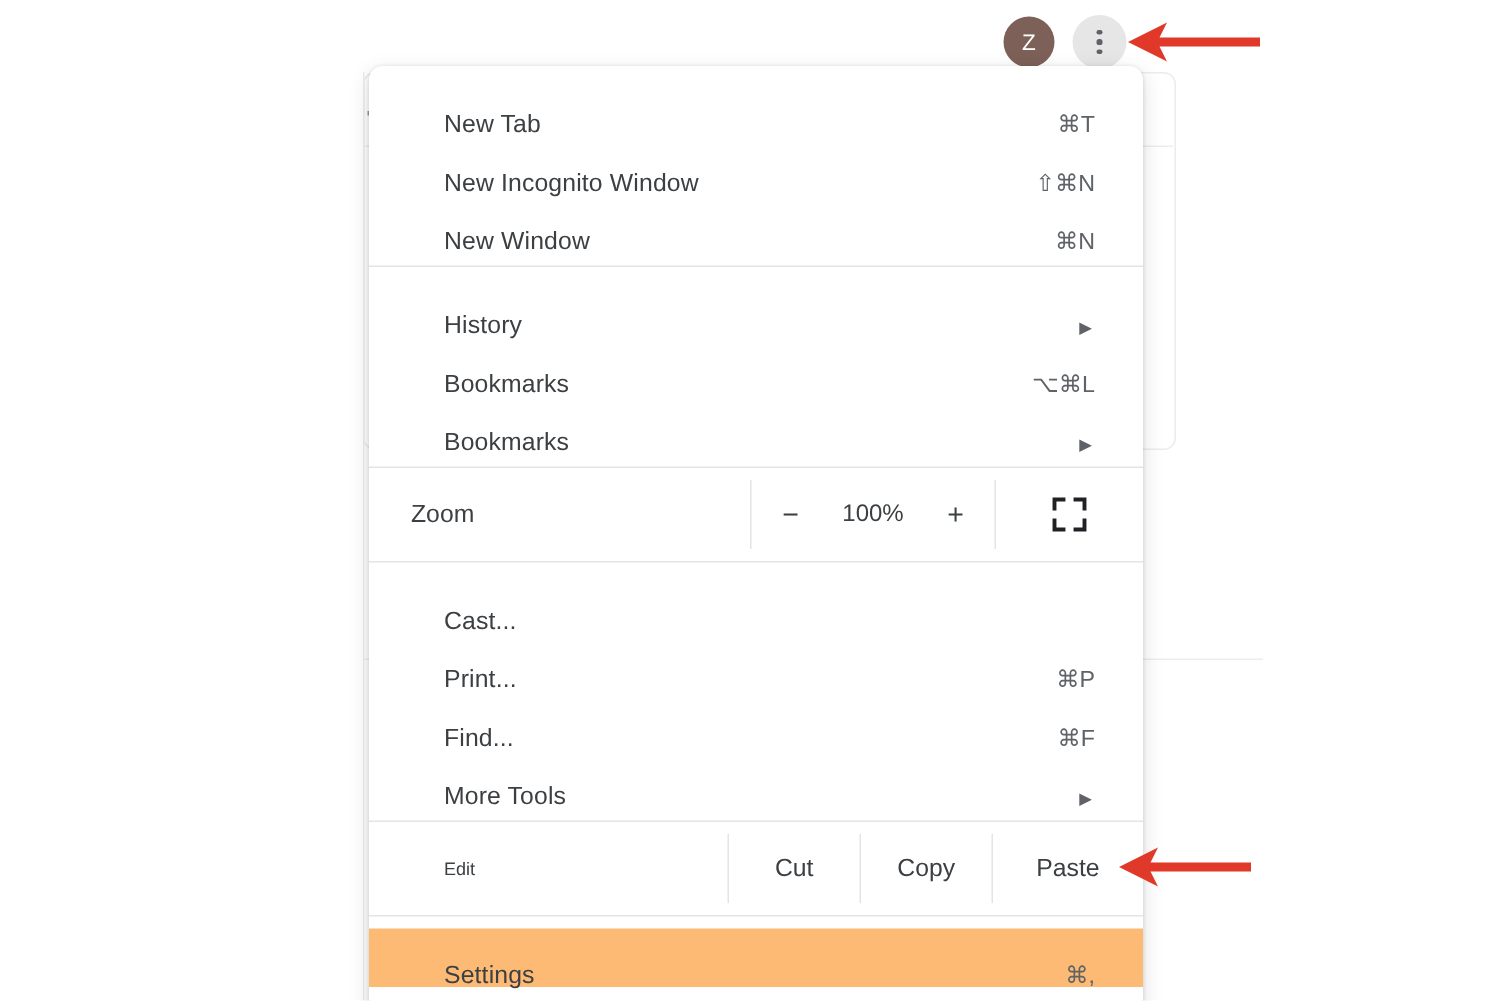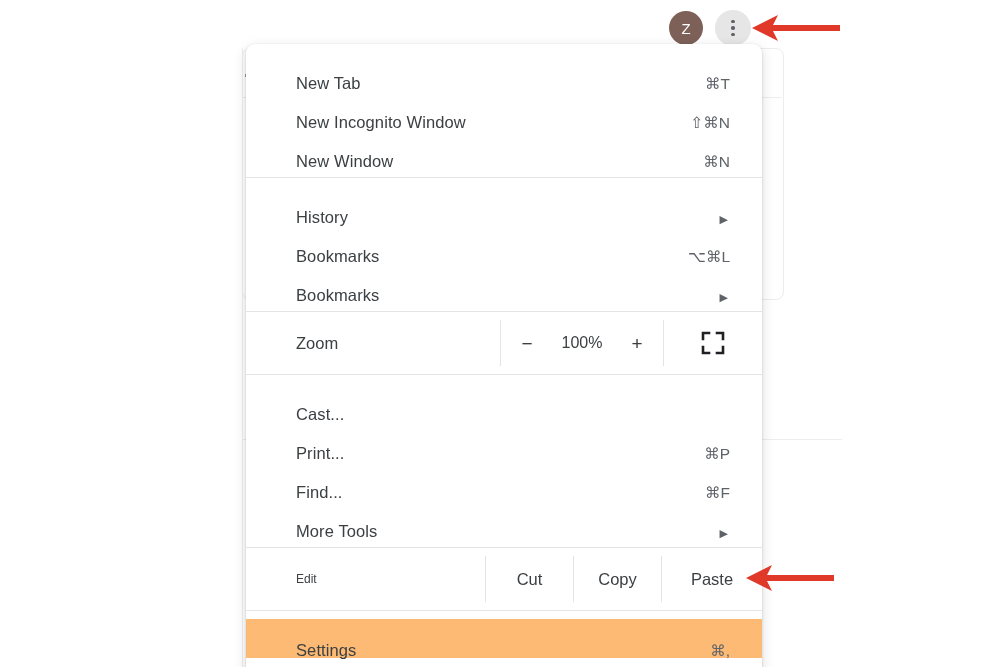--- a/index.html
+++ b/index.html
@@ -164,21 +164,21 @@
 
   
   .zoom-row {
     display: flex;
     align-items: stretch;
     height: 46px;
   }
   .zoom-label-cell {
     display: flex;
     align-items: center;
-    padding-left: 50px;
+    padding-left: 28px;
     width: 254px;
     box-sizing: border-box;
     font-size: 16.5px;
     color: #3c4043;
   }
   .zoom-controls-cell {
     display: flex;
     align-items: center;
     justify-content: center;
     gap: 22px;

